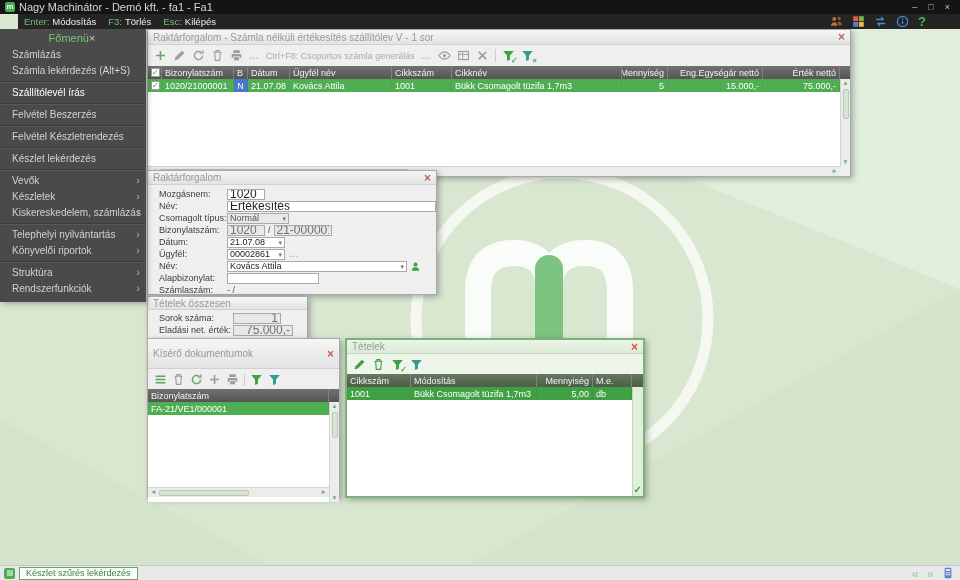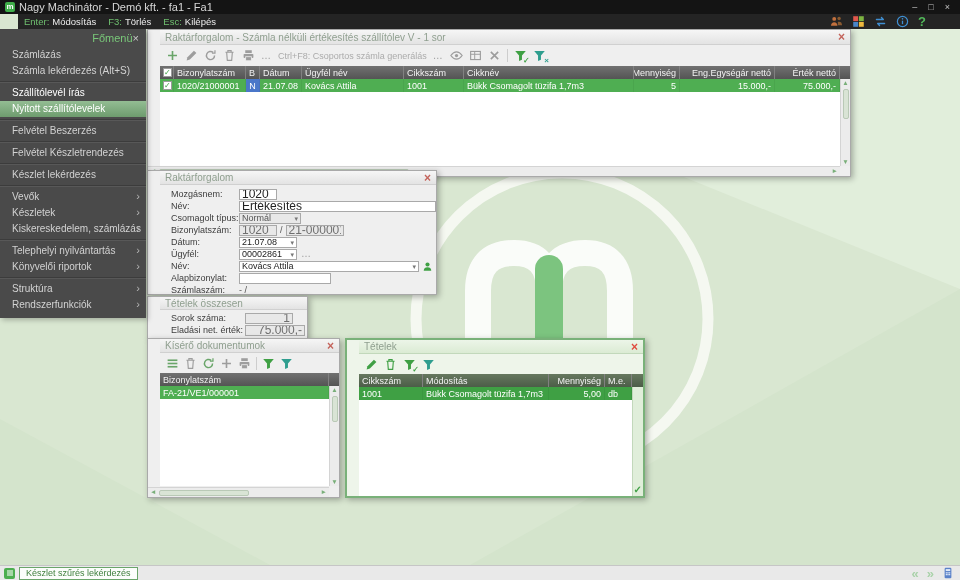--- a/index.html
+++ b/index.html
@@ -22,31 +22,31 @@
   .mb-ic{width:13px;height:13px;display:flex;align-items:center;justify-content:center;}
   .help-q{color:#52b85a;font-weight:bold;font-size:13px;line-height:1;}
   .ic-blue{color:#3f8fd2;}
 
   
   .desktop{position:absolute;top:29px;left:0;width:960px;height:536px;overflow:hidden;}
   .watermark{position:absolute;top:0;left:0;z-index:0;}
 
   
   .sidebar{position:absolute;left:0;top:0;width:146px;background:#4a4a4a;z-index:3;padding-bottom:5px;box-shadow:2px 2px 5px rgba(0,0,0,.25);}
-  .sidebar-header{display:flex;align-items:center;justify-content:flex-end;padding:3px 7px 3px 5px;}
+  .sidebar-header{display:flex;align-items:center;justify-content:center;padding:3px 7px 3px 5px;}
   .sidebar-title{color:#79c879;font-size:11px;}
   .sidebar-close{color:#c9c9c9;font-size:11px;line-height:1;cursor:pointer;}
   .side-item{position:relative;color:#d2d2d2;font-size:10px;line-height:10px;padding:3px 14px 3px 12px;white-space:nowrap;overflow:hidden;cursor:pointer;}
   .side-item.active{color:#ffffff;}
   .side-item.sel{background:linear-gradient(#93bd93,#6e9c6e);color:#fff;}
   .side-item .arr{position:absolute;right:6px;top:2px;color:#b5b5b5;font-size:11px;line-height:1;}
   .side-sep{height:2px;margin:2px 0;border-top:1px solid #3c3c3c;border-bottom:1px solid #585858;}
 
   
-  .panel{position:absolute;background:#efefef;border:1px solid #a9a9a9;box-shadow:2px 2px 6px rgba(0,0,0,.3);z-index:2;padding-left:12px;}
+  .panel{position:absolute;background:#efefef;border:1px solid #a9a9a9;box-shadow:2px 2px 6px rgba(0,0,0,.3);z-index:2;}
   .panel-title{height:15px;display:flex;align-items:center;padding:0 5px;background:linear-gradient(#f6f6f6,#e3e3e3);border-bottom:1px solid #d0d0d0;}
   .panel-title-text{color:#8f9f8f;font-size:10px;white-space:nowrap;overflow:hidden;}
   .panel-close{margin-left:auto;color:#c4645c;font-size:12px;line-height:1;font-weight:bold;cursor:pointer;}
   .toolbar{display:flex;align-items:center;gap:6px;padding:0 6px;height:21px;}
   .ic{width:13px;height:13px;display:block;}
   .ic-gray{color:#9d9d9d;}
   .ic-green{color:#69a569;}
   .ic-bgreen{color:#3fa044;}
   .ic-teal{color:#2f9e8f;}
   .tb-dots{color:#9d9d9d;font-size:10px;letter-spacing:1px;line-height:1;}
@@ -398,21 +398,21 @@
       <span class="dlg-label" style="width:74px">Sorok száma:</span>
       <input class="inp ro" style="width: 48px; text-align: right;" value="1">
     </div>
     <div class="dlg-row">
       <span class="dlg-label" style="width:74px">Eladási net. érték:</span>
       <input class="inp ro" style="width: 60px; text-align: right;" value="75.000,-">
     </div>
   </div>
 
   <div class="panel" style="left:147px;top:309px;width:193px;height:160px">
-    <div class="panel-title" style="height:14px">
+    <div class="panel-title" style="height:30px">
       <span class="panel-title-text">Kísérő dokumentumok</span>
       <span class="panel-close">×</span>
     </div>
     <div class="toolbar" style="height:20px;gap:5px">
       <svg class="ic ic-green">
           <use href="#i-list"></use>
         </svg>
       <svg class="ic ic-gray">
           <use href="#i-trash"></use>
         </svg>
@@ -498,21 +498,20 @@
 
   <div class="sidebar">
     <div class="sidebar-header">
       <span class="sidebar-title">Főmenü</span>
       <span class="sidebar-close">×</span>
     </div>
     <div class="side-item">Számlázás</div>
     <div class="side-item">Számla lekérdezés (Alt+S)</div>
     <div class="side-sep"></div>
     <div class="side-item active">Szállítólevél írás</div>
-    <div class="side-item sel">Nyitott szállítólevelek</div>
     <div class="side-sep"></div>
     <div class="side-item">Felvétel Beszerzés</div>
     <div class="side-sep"></div>
     <div class="side-item">Felvétel Készletrendezés</div>
     <div class="side-sep"></div>
     <div class="side-item">Készlet lekérdezés</div>
     <div class="side-sep"></div>
     <div class="side-item"><span>Vevők</span><span class="arr">›</span></div>
     <div class="side-item"><span>Készletek</span><span class="arr">›</span></div>
     <div class="side-item"><span>Kiskereskedelem, számlázás</span><span class="arr">›</span></div>

